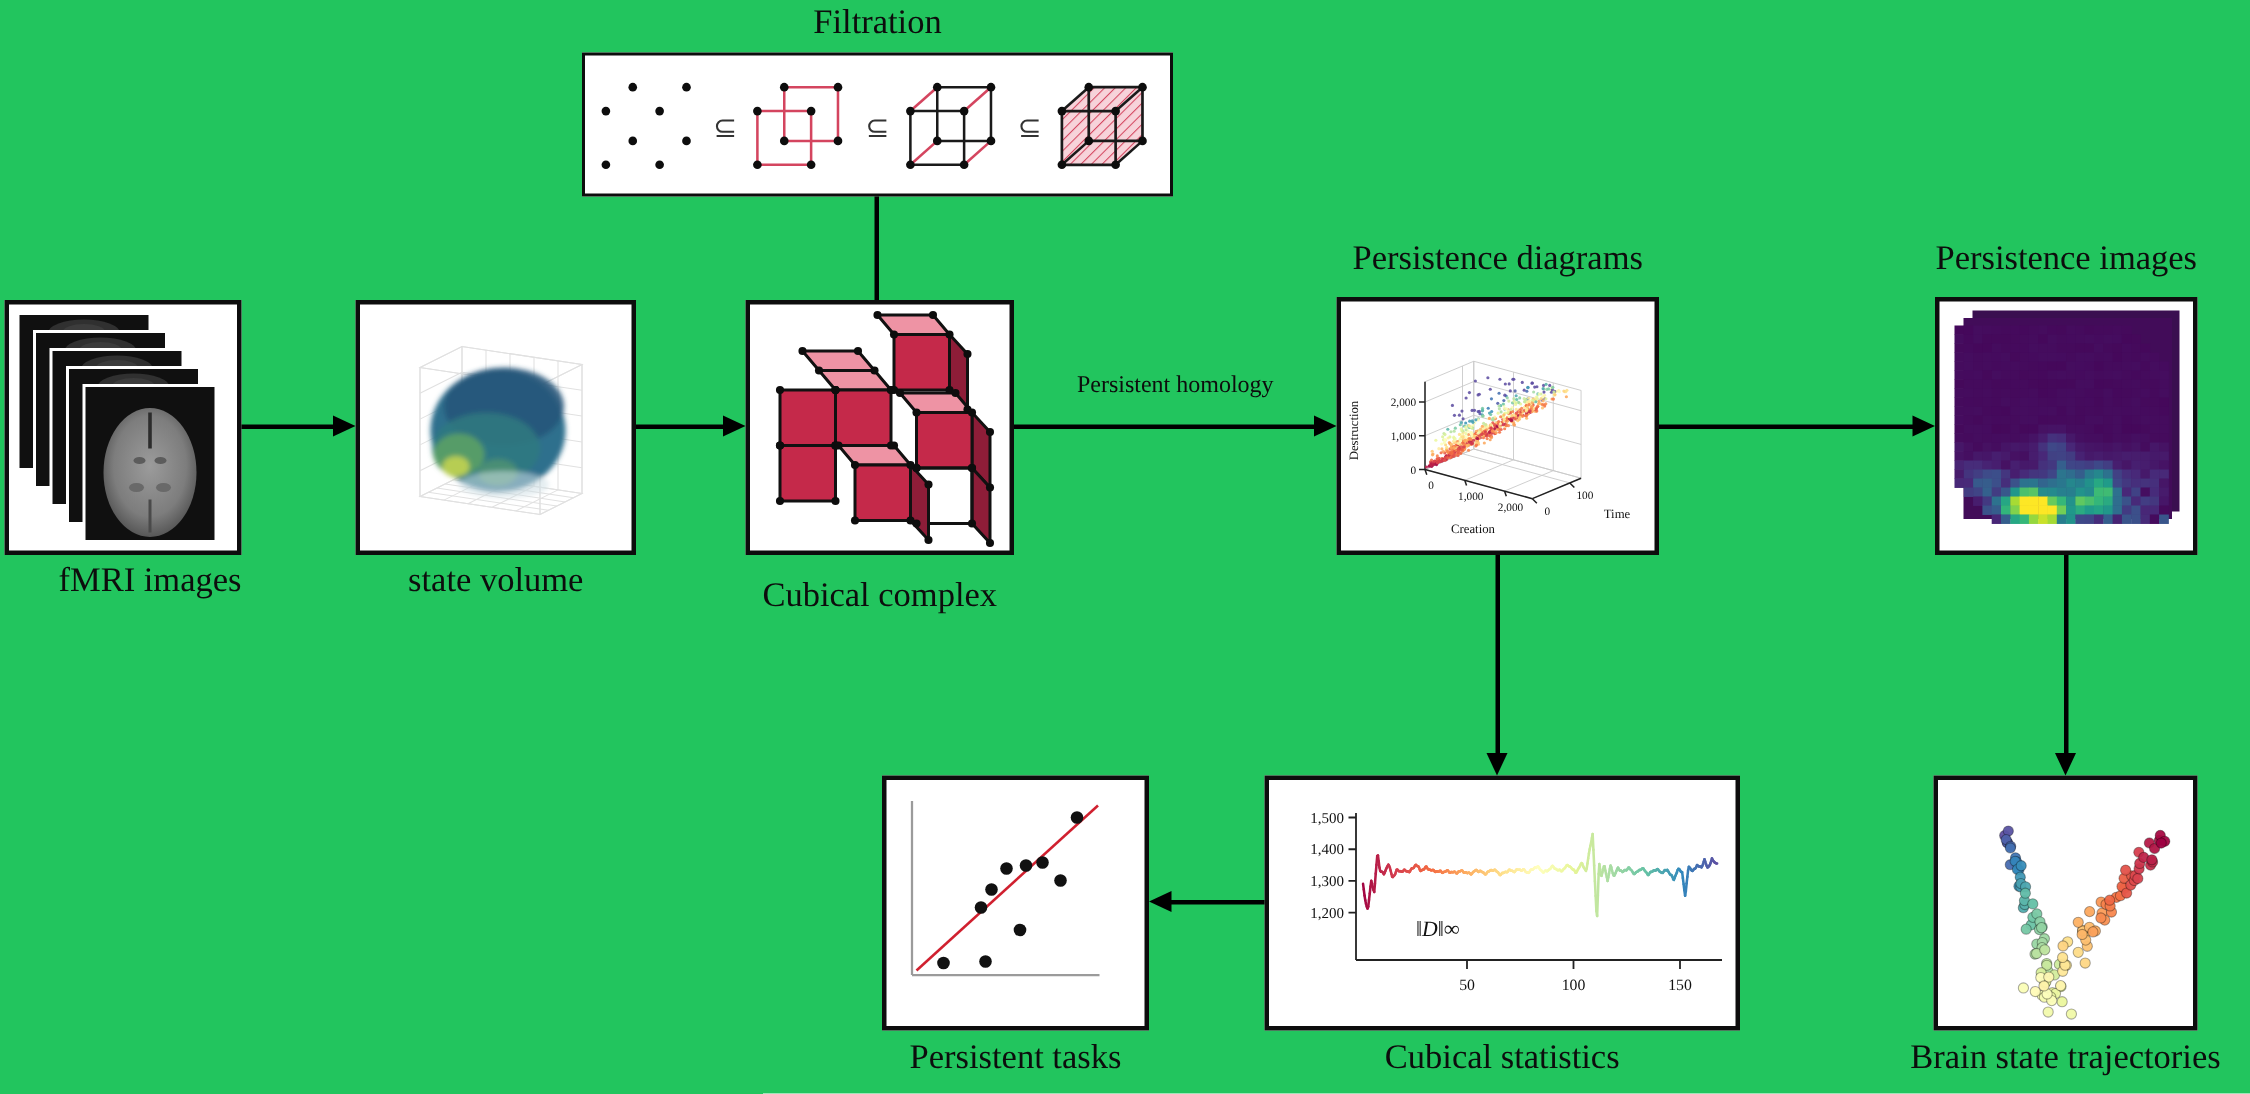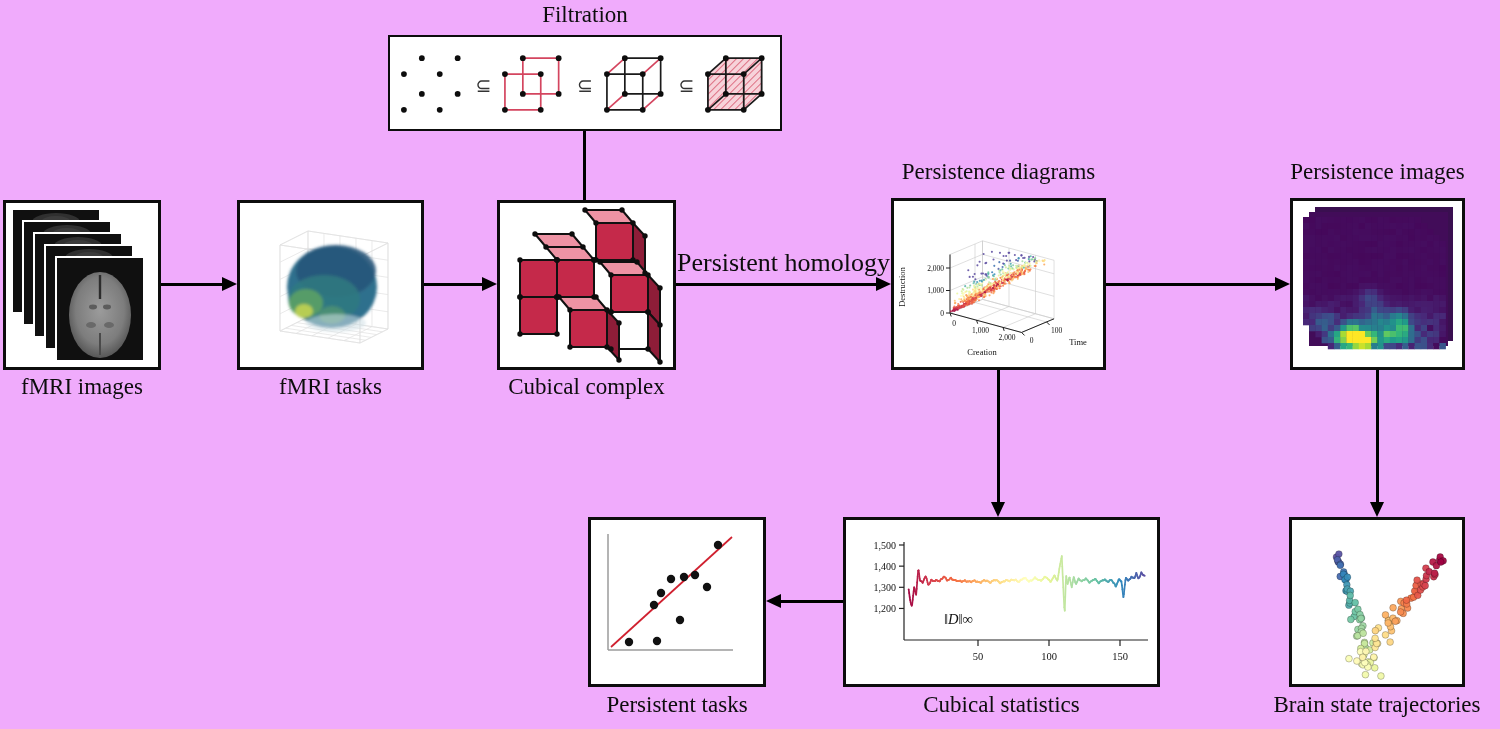--- a/index.html
+++ b/index.html
@@ -1,21 +1,21 @@
 <!DOCTYPE html>
 <html><head>
 <meta charset="utf-8">
 <style>
   html,body{margin:0;padding:0;background:#fff;}
-  .canvas{position:relative;width:1500px;height:729px;background:#f0abfc;
+  .canvas{position:relative;width:1500px;height:729px;background:#22c55e;
           font-family:"Liberation Serif",serif;color:#111;overflow:hidden;}
   .box{position:absolute;border:3px solid #0d0d0d;background:#fff;box-sizing:border-box;}
   .box svg{display:block;}
   .lbl{position:absolute;text-align:center;font-size:23px;line-height:1.1;color:#0d0d0d;}
-  .alabel{position:absolute;text-align:center;font-size:26px;color:#0d0d0d;}
+  .alabel{position:absolute;text-align:center;font-size:16px;color:#0d0d0d;}
   .hline{position:absolute;height:3px;background:#000;}
   .vline{position:absolute;width:3px;background:#000;}
   .ah{position:absolute;width:0;height:0;}
   .ah-r{border-top:7px solid transparent;border-bottom:7px solid transparent;border-left:15px solid #000;}
   .ah-l{border-top:7px solid transparent;border-bottom:7px solid transparent;border-right:15px solid #000;}
   .ah-d{border-left:7px solid transparent;border-right:7px solid transparent;border-top:15px solid #000;}
   .filtration-inner{display:flex;align-items:center;justify-content:space-evenly;height:100%;}
   .subset{font-size:19px;color:#333;transform:translateY(2px);}
 </style>
 </head>
@@ -2090,23 +2090,23 @@
         <circle cx="142.57030531452992" cy="53.18626633606674" r="3.4" fill="rgb(186,32,73)" stroke="rgba(0,0,0,0.35)" stroke-width="0.7" opacity="0.95"></circle>
         <circle cx="140.9204160366008" cy="41.990913240790235" r="3.4" fill="rgb(182,27,72)" stroke="rgba(0,0,0,0.35)" stroke-width="0.7" opacity="0.95"></circle>
         <circle cx="144.39024287596757" cy="45.66913839341902" r="3.4" fill="rgb(177,22,70)" stroke="rgba(0,0,0,0.35)" stroke-width="0.7" opacity="0.95"></circle>
         <circle cx="147.58129619028514" cy="40.244867694725585" r="3.4" fill="rgb(172,17,69)" stroke="rgba(0,0,0,0.35)" stroke-width="0.7" opacity="0.95"></circle>
         <circle cx="148.19185843641876" cy="36.93202336985719" r="3.4" fill="rgb(167,11,68)" stroke="rgba(0,0,0,0.35)" stroke-width="0.7" opacity="0.95"></circle>
         <circle cx="151.1731056594051" cy="40.872941484047246" r="3.4" fill="rgb(163,6,67)" stroke="rgba(0,0,0,0.35)" stroke-width="0.7" opacity="0.95"></circle>
         <circle cx="148.82815645216033" cy="42.03537449426949" r="3.4" fill="rgb(158,1,66)" stroke="rgba(0,0,0,0.35)" stroke-width="0.7" opacity="0.95"></circle>
       </svg>
   </div>
 
-  <div class="lbl" style="left:3px;top:374px;width:158px;">fMRI images</div>
-  <div class="lbl" style="left:237px;top:374px;width:187px;">fMRI tasks</div>
-  <div class="lbl" style="left:497px;top:374px;width:179px;">Cubical complex</div>
+  <div class="lbl" style="left:3px;top:374px;width:158px;text-align:right;">fMRI images</div>
+  <div class="lbl" style="left:237px;top:374px;width:187px;">state volume</div>
+  <div class="lbl" style="left:497px;top:384px;width:179px;">Cubical complex</div>
   <div class="lbl" style="left:1265px;top:159px;width:225px;">Persistence images</div>
   <div class="lbl" style="left:891px;top:159px;width:215px;">Persistence diagrams</div>
   <div class="lbl" style="left:588px;top:692px;width:178px;">Persistent tasks</div>
   <div class="lbl" style="left:843px;top:692px;width:317px;">Cubical statistics</div>
   <div class="lbl" style="left:1250px;top:692px;width:254px;">Brain state trajectories</div>
 
   <div class="hline" style="left:161px;top:283px;width:64px;"></div>
   <div class="ah ah-r" style="left:222px;top:277px;"></div>
 
   <div class="hline" style="left:424px;top:283px;width:61px;"></div>

